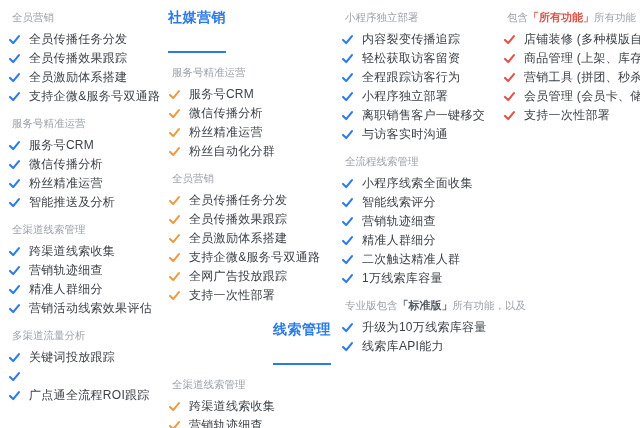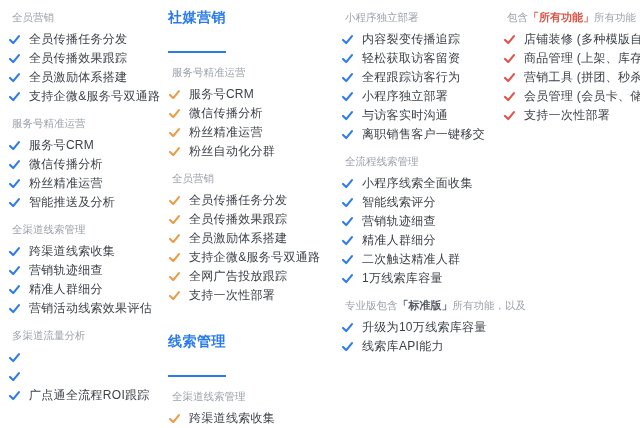--- a/index.html
+++ b/index.html
@@ -20,21 +20,22 @@
     background: var(--bg, #ffffff);
   }
   .column {
     box-sizing: border-box;
     padding-right: 10px;
   }
   .tab-row {
     margin: 0 0 12px 0;
   }
   .tab-row:not(:first-child) {
-    margin-top: 30px;
+    margin-top: 18px;
+    text-align: right;
   }
   .tab {
     display: inline-block;
     font-size: 14px;
     font-weight: 600;
     letter-spacing: 0.5px;
     color: var(--tab, #2a7be8);
     padding-bottom: 24px;
     border-bottom: 2px solid var(--tab, #2a7be8);
     cursor: pointer;
@@ -192,20 +193,21 @@
         </div>
       </div>
       <div class="sec-title">多渠道流量分析</div>
       <div class="items">
         <div class="item">
           <span class="check blue">
             <svg viewBox="0 0 16 16" width="13" height="13" aria-hidden="true">
               <path d="M2.5 8.6 L6.4 12.4 L13.5 3.8" fill="none" stroke="currentColor" stroke-width="2.6" stroke-linecap="round" stroke-linejoin="round"></path>
             </svg>
           </span>
+          <span class="itext">关键词投放跟踪</span>
         </div>
         <div class="item">
           <span class="check blue">
             <svg viewBox="0 0 16 16" width="13" height="13" aria-hidden="true">
               <path d="M2.5 8.6 L6.4 12.4 L13.5 3.8" fill="none" stroke="currentColor" stroke-width="2.6" stroke-linecap="round" stroke-linejoin="round"></path>
             </svg>
           </span>
         </div>
         <div class="item">
           <span class="check blue">
@@ -376,29 +378,29 @@
             </svg>
           </span>
           <span class="itext">小程序独立部署</span>
         </div>
         <div class="item">
           <span class="check blue">
             <svg viewBox="0 0 16 16" width="13" height="13" aria-hidden="true">
               <path d="M2.5 8.6 L6.4 12.4 L13.5 3.8" fill="none" stroke="currentColor" stroke-width="2.6" stroke-linecap="round" stroke-linejoin="round"></path>
             </svg>
           </span>
+          <span class="itext">离职销售客户一键移交</span>
+        </div>
+        <div class="item">
+          <span class="check blue">
+            <svg viewBox="0 0 16 16" width="13" height="13" aria-hidden="true">
+              <path d="M2.5 8.6 L6.4 12.4 L13.5 3.8" fill="none" stroke="currentColor" stroke-width="2.6" stroke-linecap="round" stroke-linejoin="round"></path>
+            </svg>
+          </span>
           <span class="itext">与访客实时沟通</span>
-        </div>
-        <div class="item">
-          <span class="check blue">
-            <svg viewBox="0 0 16 16" width="13" height="13" aria-hidden="true">
-              <path d="M2.5 8.6 L6.4 12.4 L13.5 3.8" fill="none" stroke="currentColor" stroke-width="2.6" stroke-linecap="round" stroke-linejoin="round"></path>
-            </svg>
-          </span>
-          <span class="itext">离职销售客户一键移交</span>
         </div>
       </div>
       <div class="sec-title">全流程线索管理</div>
       <div class="items">
         <div class="item">
           <span class="check blue">
             <svg viewBox="0 0 16 16" width="13" height="13" aria-hidden="true">
               <path d="M2.5 8.6 L6.4 12.4 L13.5 3.8" fill="none" stroke="currentColor" stroke-width="2.6" stroke-linecap="round" stroke-linejoin="round"></path>
             </svg>
           </span>

